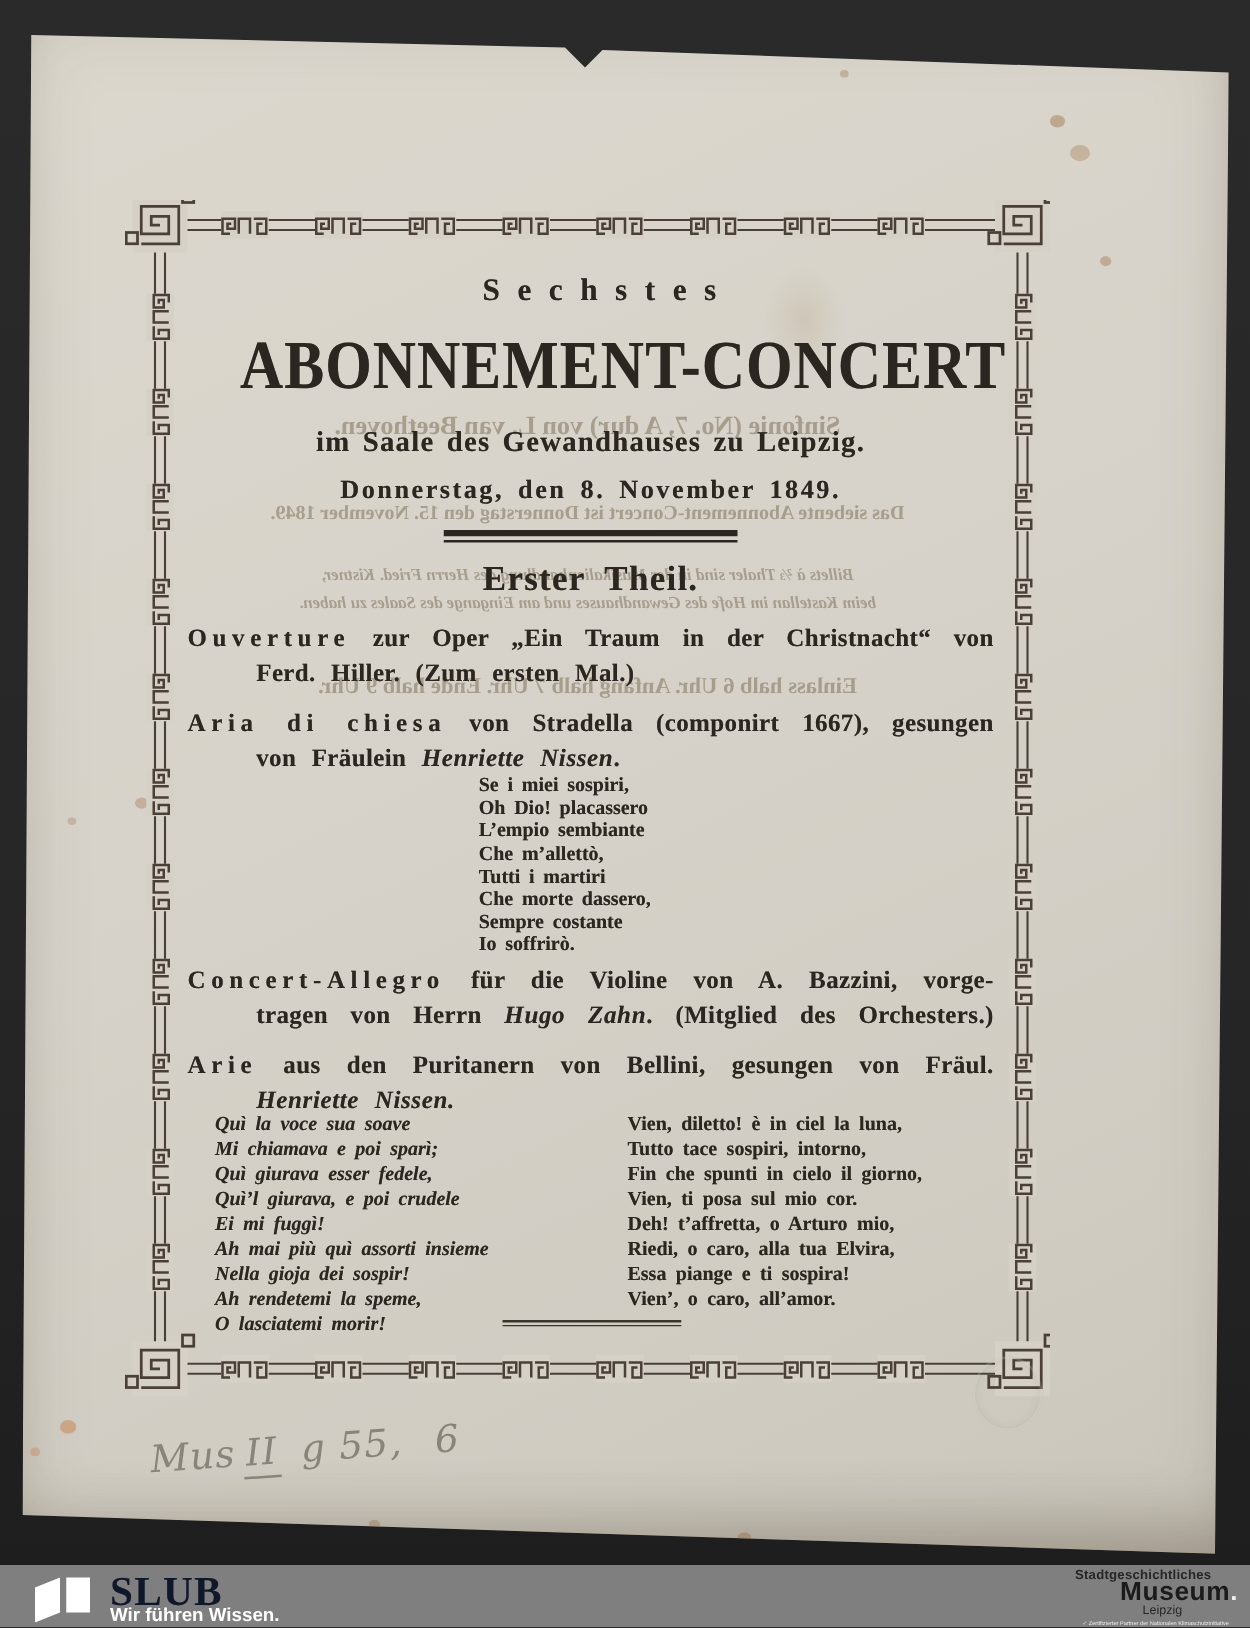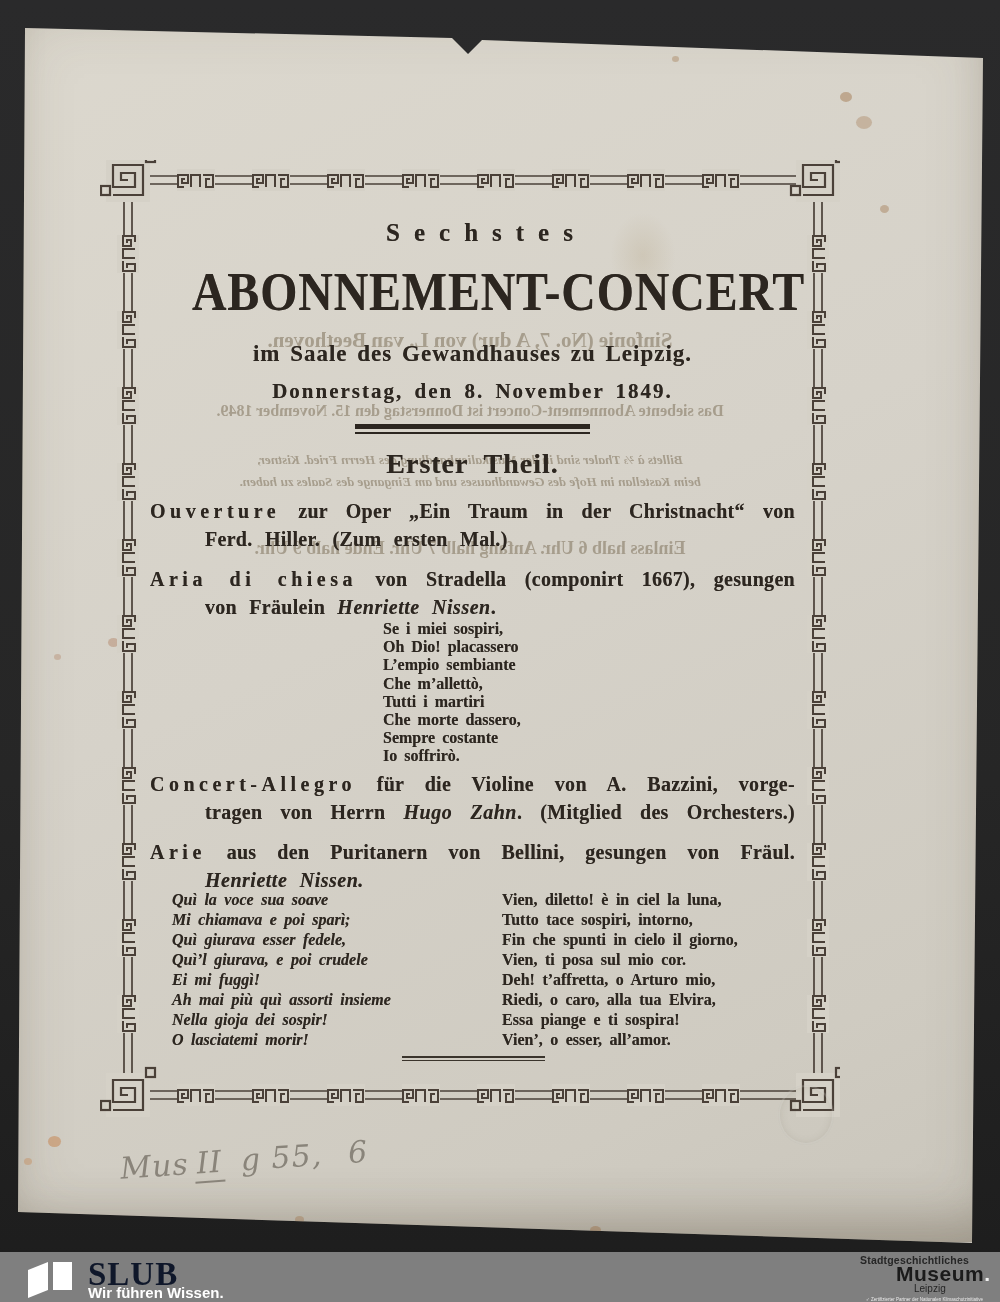--- a/index.html
+++ b/index.html
@@ -223,31 +223,32 @@
         </div>
       </div>
     <div class="abs ink" id="puritani-left">
         <div class="v2line">Quì la voce sua soave</div>
         <div class="v2line">Mi chiamava e poi sparì;</div>
         <div class="v2line">Quì giurava esser fedele,</div>
         <div class="v2line">Quì’l giurava, e poi crudele</div>
         <div class="v2line">Ei mi fuggì!</div>
         <div class="v2line">Ah mai più quì assorti insieme</div>
         <div class="v2line">Nella gioja dei sospir!</div>
+        <div class="v2line">Ah rendetemi la speme,</div>
         <div class="v2line">O lasciatemi morir!</div>
       </div>
     <div class="abs ink" id="puritani-right">
         <div class="v2line">Vien, diletto! è in ciel la luna,</div>
         <div class="v2line">Tutto tace sospiri, intorno,</div>
         <div class="v2line">Fin che spunti in cielo il giorno,</div>
         <div class="v2line">Vien, ti posa sul mio cor.</div>
         <div class="v2line">Deh! t’affretta, o Arturo mio,</div>
         <div class="v2line">Riedi, o caro, alla tua Elvira,</div>
         <div class="v2line">Essa piange e ti sospira!</div>
-        <div class="v2line">Vien’, o esser, all’amor.</div>
+        <div class="v2line">Vien’, o caro, all’amor.</div>
       </div>
 
     <div class="abs rule2"></div>
 
     <div class="abs" id="shelfmark">
       <span>Mus</span><span class="u">II</span>
       <span>g 55,</span><span class="gap">6</span>
     </div>
 
     <div class="abs" id="stamp"></div>

